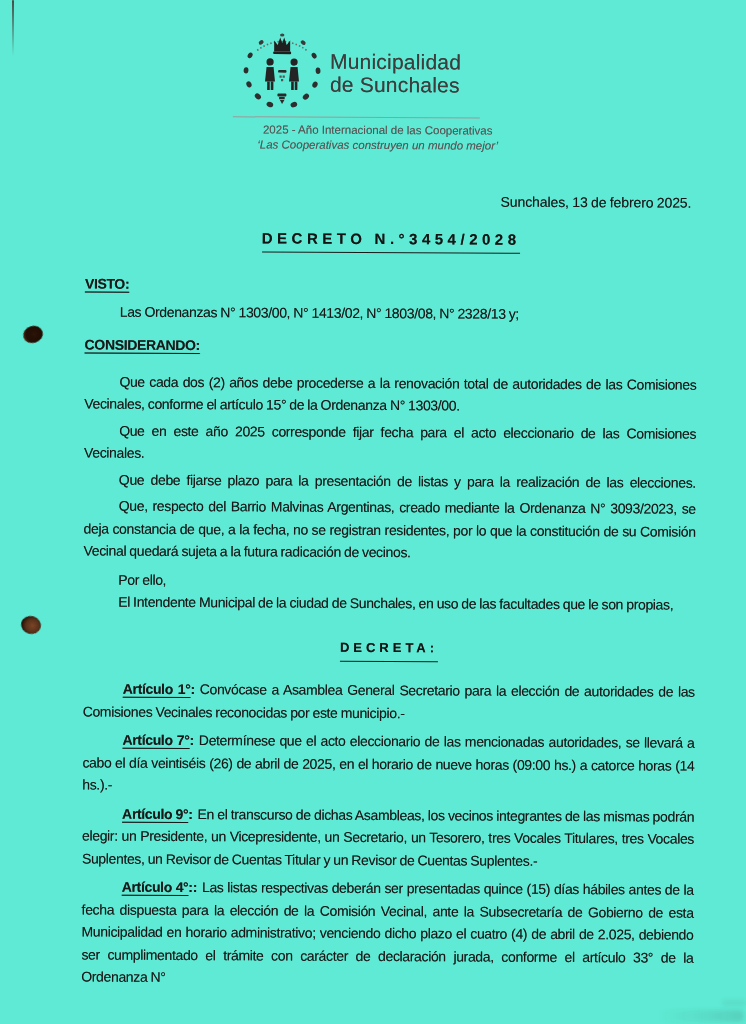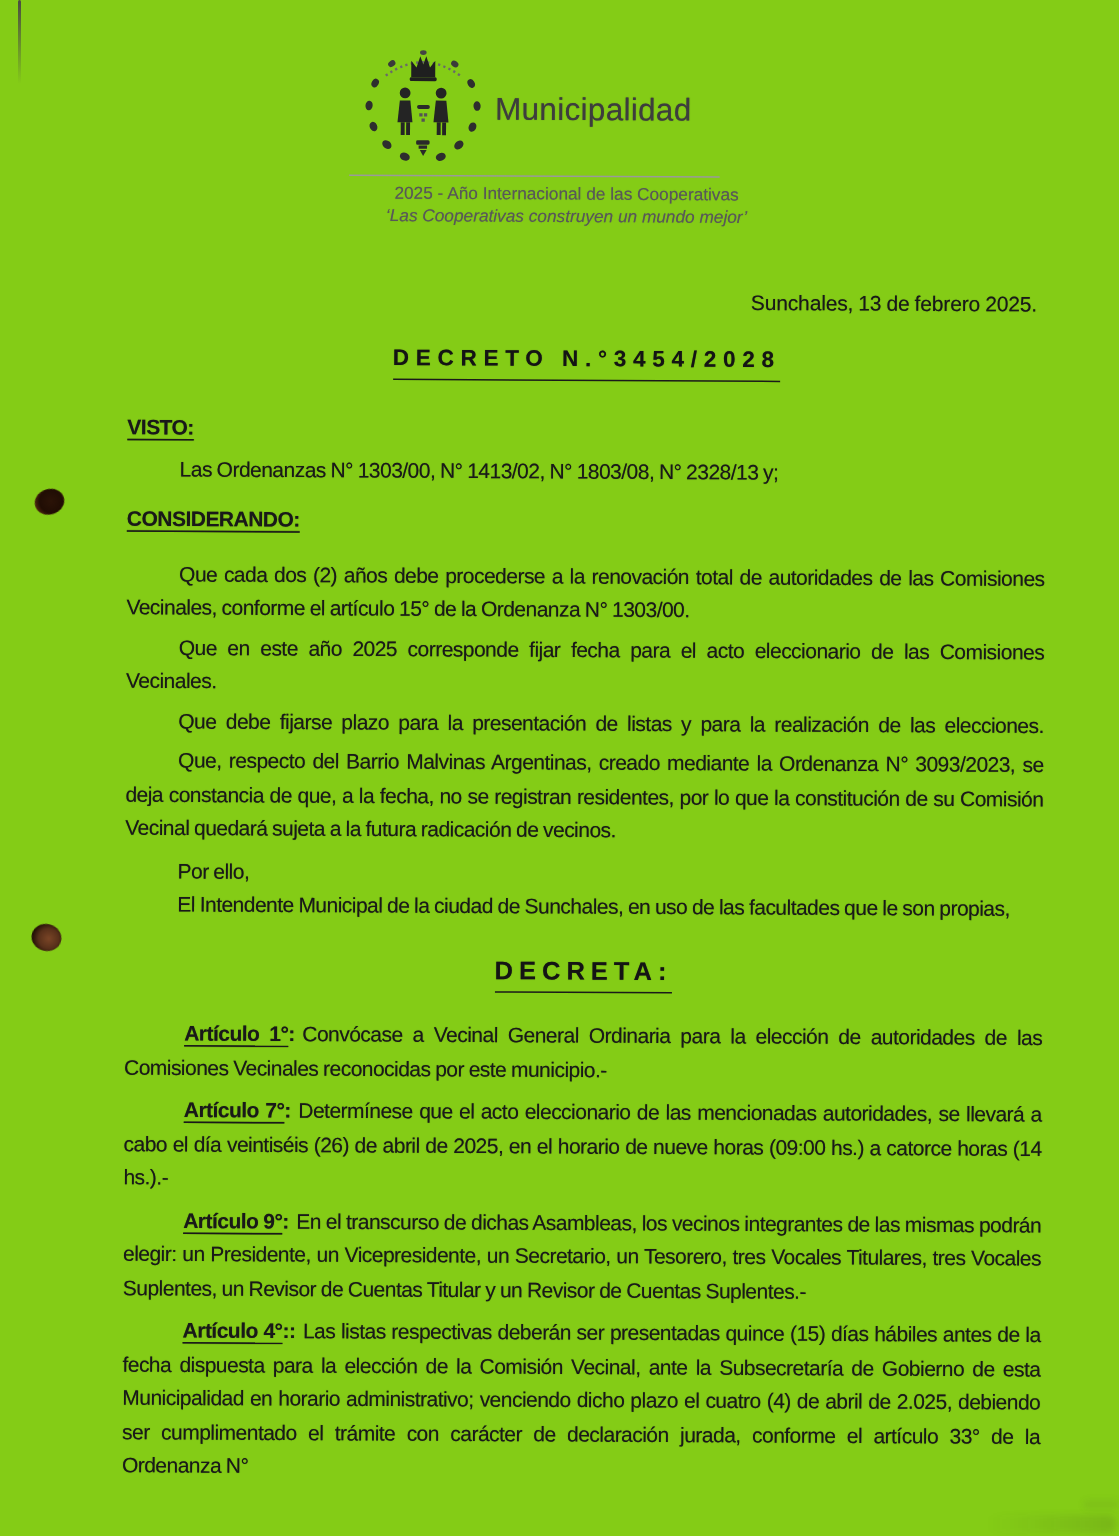--- a/index.html
+++ b/index.html
@@ -1,19 +1,19 @@
 <!DOCTYPE html>
 <html><head>
 <meta charset="utf-8">
 <style>
   html,body{margin:0;padding:0;background:#ffffff;}
   .sheet{
     position:relative;
     width:746px;height:1024px;
-    background:#84cc16;
+    background:#5eead4;
     overflow:hidden;
     font-family:"Liberation Sans","DejaVu Sans",sans-serif;
     color:#1b1b1b;
   }
   .page-rot{
     position:absolute;inset:0;
     transform:rotate(0.3deg);
     transform-origin:50% 45%;
   }
   
@@ -87,21 +87,21 @@
   .indent{text-indent:35px;}
   .just{text-align:justify;}
   .force-just{text-align:justify;text-align-last:justify;}
   .visto-text{margin-top:5px;}
   .c-label{margin-top:11px;font-weight:bold;}
   .p{margin-top:4px;}
   .p-first{margin-top:14px;}
   .p-porello{margin-top:6px;}
   .decreta{text-align:center;margin-top:21px;}
   .decreta span{
-    display:inline-block;font-weight:bold;font-size:17px;
+    display:inline-block;font-weight:bold;font-size:13px;
     letter-spacing:4px;color:#141414;
     border-bottom:1.8px solid #1a1a1a;padding-bottom:2px;
   }
   .article{margin-top:6px;}
   .article-first{margin-top:17px;}
   .art-label{font-weight:bold;text-decoration:underline;text-underline-offset:3px;text-decoration-thickness:1.4px;margin-left:40px;}
   .art-colon{font-weight:bold;margin-right:5px;}
 </style>
 </head>
 <body>
@@ -156,20 +156,21 @@
             <rect x="40" y="48.5" width="2.2" height="2.2" fill="#555"></rect>
 
             <rect x="36.5" y="63" width="9" height="3" rx="1" fill="#2a2a2a"></rect>
             <rect x="38.2" y="66.5" width="5.6" height="2.2" fill="#2a2a2a"></rect>
             <path d="M39,69.5 L43.5,69.5 L41.2,73.5 Z" fill="#2a2a2a"></path>
           </g>
         </svg>
       </span>
       <span class="org-name">
         <div>Municipalidad</div>
+        <div>de Sunchales</div>
       </span>
     </div>
 
     <div class="header-divider"></div>
 
     <div class="slogan">
       <div class="l1">2025 - Año Internacional de las Cooperativas</div>
       <div class="l2">‘Las Cooperativas construyen un mundo mejor’</div>
     </div>
 
@@ -195,21 +196,21 @@
       <div class="p indent force-just">Que debe fijarse plazo para la presentación de listas y para la realización de las elecciones.</div>
       <div class="p indent just">Que, respecto del Barrio Malvinas Argentinas, creado mediante la Ordenanza N° 3093/2023, se deja constancia de que, a la fecha, no se registran residentes, por lo que la constitución de su Comisión Vecinal quedará sujeta a la futura radicación de vecinos.</div>
       <div class="p p-porello indent">Por ello,</div>
       <div class="indent">El Intendente Municipal de la ciudad de Sunchales, en uso de las facultades que le son propias,</div>
 
       <div class="decreta">
         <span>DECRETA:</span>
       </div>
 
       <div class="article article-first just">
-        <span class="art-label">Artículo 1°</span><span class="art-colon">:</span><span>Convócase a Vecinal General Ordinaria para la elección de autoridades de las Comisiones Vecinales reconocidas por este municipio.-</span>
+        <span class="art-label">Artículo 1°</span><span class="art-colon">:</span><span>Convócase a Asamblea General Secretario para la elección de autoridades de las Comisiones Vecinales reconocidas por este municipio.-</span>
       </div>
 
       <div class="article just">
         <span class="art-label">Artículo 7°</span><span class="art-colon">:</span><span>Determínese que el acto eleccionario de las mencionadas autoridades, se llevará a cabo el día veintiséis (26) de abril de 2025, en el horario de nueve horas (09:00 hs.) a catorce horas (14 hs.).-</span>
       </div>
 
       <div class="article just">
         <span class="art-label">Artículo 9°</span><span class="art-colon">:</span><span>En el transcurso de dichas Asambleas, los vecinos integrantes de las mismas podrán elegir: un Presidente, un Vicepresidente, un Secretario, un Tesorero, tres Vocales Titulares, tres Vocales Suplentes, un Revisor de Cuentas Titular y un Revisor de Cuentas Suplentes.-</span>
       </div>
 

